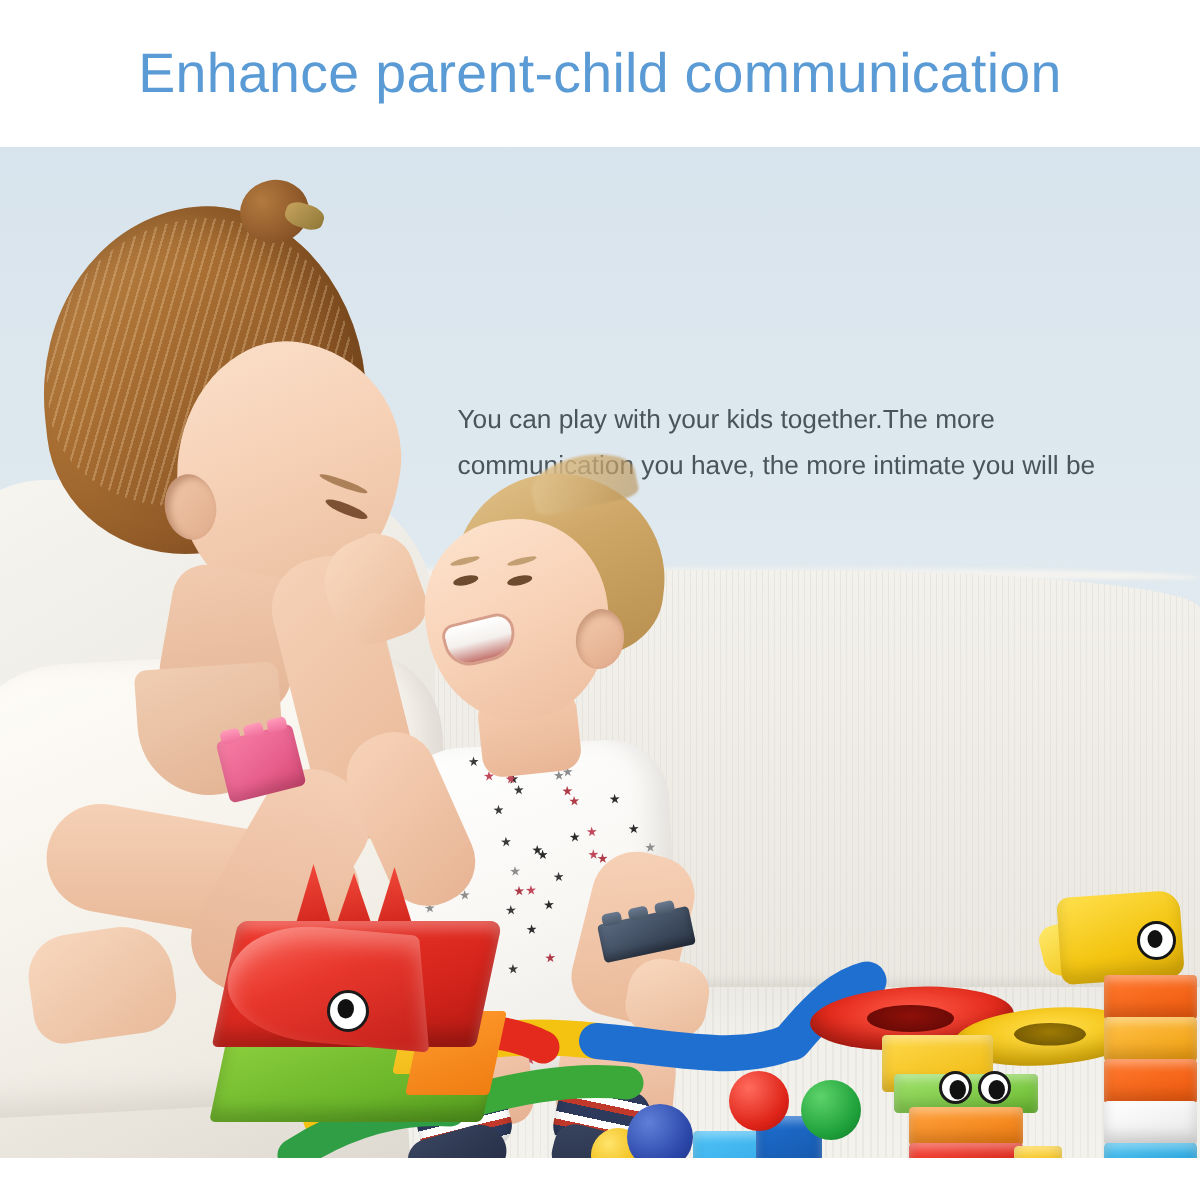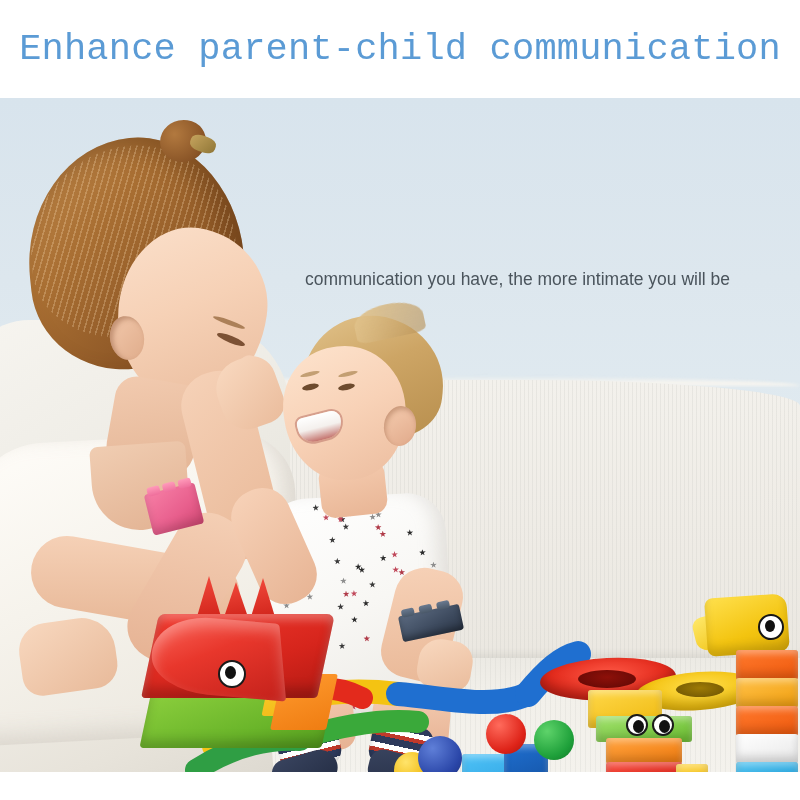--- a/index.html
+++ b/index.html
@@ -1,20 +1,20 @@
 <!DOCTYPE html>
 <html><head>
 <meta charset="utf-8">
 <style>
   html,body{margin:0;padding:0;background:#fff;}
   body{width:800px;height:800px;overflow:hidden;font-family:"Liberation Sans",sans-serif;}
   #page{position:relative;width:800px;height:800px;background:#ffffff;overflow:hidden;}
 
   
-  .top-band{position:absolute;left:0;top:0;width:800px;height:98px;background:#ffffff;font-family:Liberation Mono, monospace;}
+  .top-band{position:absolute;left:0;top:0;width:800px;height:98px;background:#ffffff;}
   .headline{position:absolute;left:0;top:27px;width:800px;text-align:center;
     font-size:37px;line-height:44px;letter-spacing:.2px;color:#5b9bd5;font-weight:400;
     white-space:nowrap;}
 
   
   .photo{position:absolute;left:0;top:98px;width:800px;height:674px;overflow:hidden;
      background:linear-gradient(180deg,#dae6ee 0%,#dde7ed 40%,#dbe5ec 60%,#d9e4ec 100%);}
 
   
   .wall{position:absolute;left:0;top:0;width:800px;height:330px;
@@ -237,20 +237,21 @@
 
     <div class="wall"></div>
     <div class="sofa-back-edge"></div>
     <div class="sofa-back"></div>
     <div class="cushion-l"></div>
     <div class="cushion-l2"></div>
     <div class="seat-crease"></div>
     <div class="sofa-seat"></div>
 
     <div class="body-copy">
+      <div>You can play with your kids together.The more</div>
       <div>communication you have, the more intimate you will be</div>
     </div>
 
     <div class="mom">
       <div class="mom-lap"></div>
       <div class="mom-shirt"></div>
       <div class="mom-hair"></div>
       <div class="mom-hair-strands"></div>
       <div class="mom-hair-bun"></div>
       <div class="mom-bun-tie"></div>

